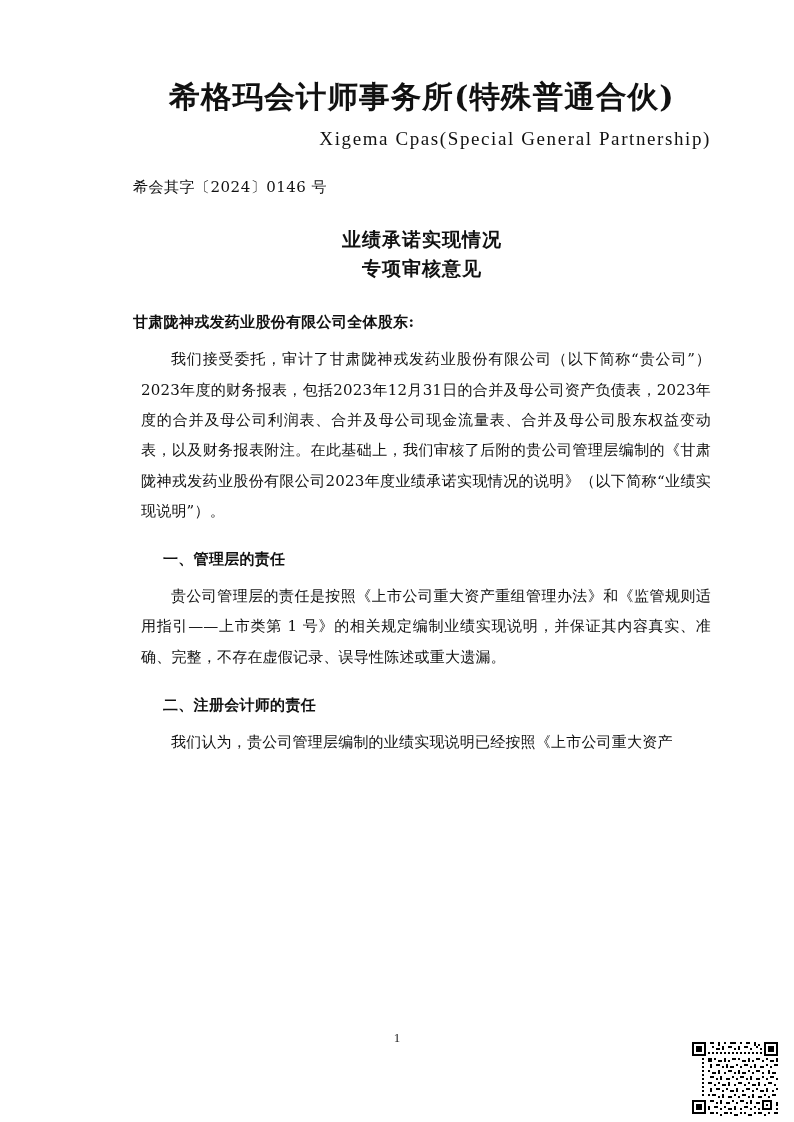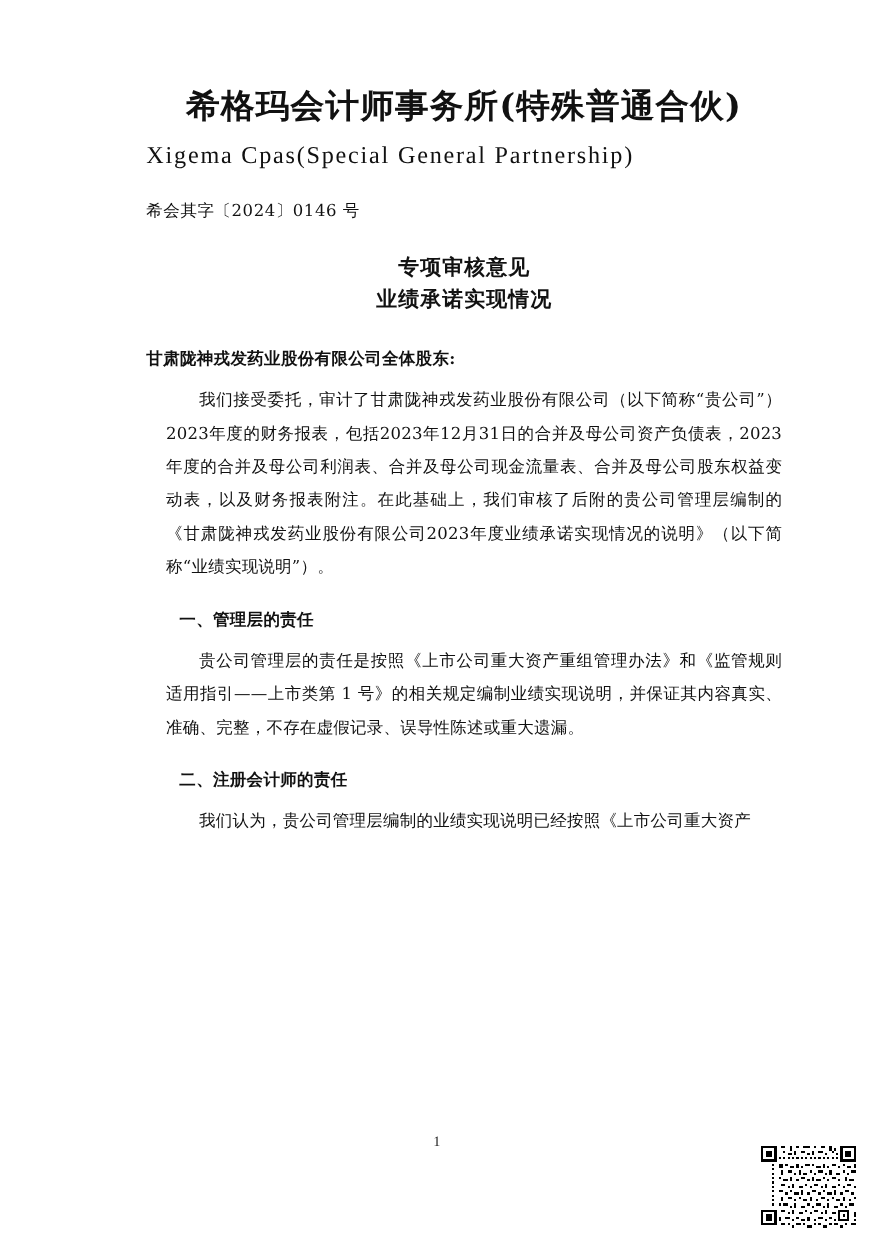--- a/index.html
+++ b/index.html
@@ -34,23 +34,23 @@
     text-align: center;
     font-family: "DejaVu Serif", serif;
     font-size: 30px;
     font-weight: bold;
     letter-spacing: 1px;
     line-height: 1.25;
     white-space: nowrap;
     transform: scaleX(1.02);
   }
   .firm-en {
-    text-align: left;
+    text-align: right;
     font-family: "Liberation Serif", serif;
-    font-size: 22px;
+    font-size: 19px;
     letter-spacing: 1.6px;
     margin-top: 12px;
     white-space: nowrap;
   }
   .doc-no {
     font-family: "DejaVu Serif", serif;
     font-size: 15px;
     margin-top: 28px;
     letter-spacing: 0.5px;
   }
@@ -64,21 +64,21 @@
   }
   .addressee {
     font-size: 15px;
     font-weight: bold;
     margin-top: 30px;
     letter-spacing: 0.3px;
   }
   p.para {
     font-size: 15px;
     line-height: 2.02;
-    margin: 12px 0 0 18px;
+    margin: 12px 0 0 8px;
     text-align: justify;
     text-justify: inter-ideograph;
     text-indent: 2em;
     letter-spacing: 0.2px;
   }
   .section-h {
     font-size: 15px;
     font-weight: bold;
     margin: 24px 0 0 0;
     text-indent: 2em;
@@ -111,22 +111,22 @@
 
   <div class="content">
 
     <div class="firm-cn">希格玛会计师事务所(特殊普通合伙)</div>
 
     <div class="firm-en">Xigema Cpas(Special General Partnership)</div>
 
     <div class="doc-no">希会其字〔2024〕0146 号</div>
 
     <div class="title">
+      <div>业绩承诺实现情况</div>
       <div>专项审核意见</div>
-      <div>业绩承诺实现情况</div>
     </div>
 
     <div class="addressee">甘肃陇神戎发药业股份有限公司全体股东:</div>
 
     <p class="para">我们接受委托，审计了甘肃陇神戎发药业股份有限公司（以下简称“贵公司”）2023年度的财务报表，包括2023年12月31日的合并及母公司资产负债表，2023年度的合并及母公司利润表、合并及母公司现金流量表、合并及母公司股东权益变动表，以及财务报表附注。在此基础上，我们审核了后附的贵公司管理层编制的《甘肃陇神戎发药业股份有限公司2023年度业绩承诺实现情况的说明》（以下简称“业绩实现说明”）。</p>
 
     <p class="section-h">一、管理层的责任</p>
 
     <p class="para">贵公司管理层的责任是按照《上市公司重大资产重组管理办法》和《监管规则适用指引——上市类第 1 号》的相关规定编制业绩实现说明，并保证其内容真实、准确、完整，不存在虚假记录、误导性陈述或重大遗漏。</p>
 

